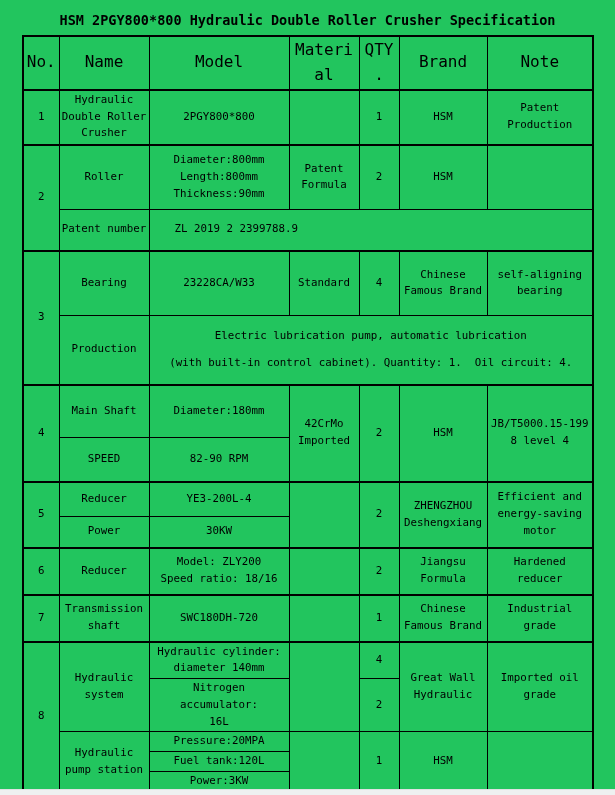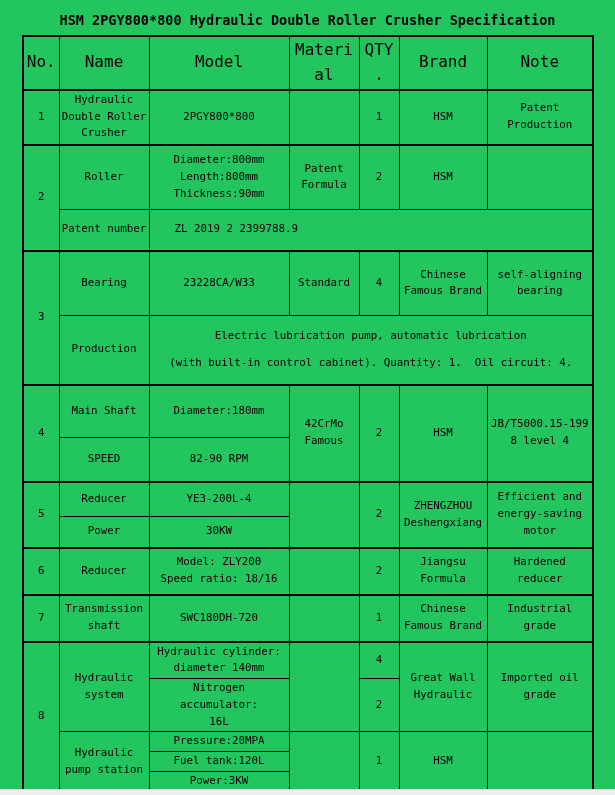--- a/index.html
+++ b/index.html
@@ -108,21 +108,21 @@
       <td>Production</td>
       <td colspan="5" class="spread">Electric lubrication pump, automatic lubrication
 (with built-in control cabinet). Quantity: 1.  Oil circuit: 4.</td>
     </tr>
 
     <tr class="sec" style="height:53px">
       <td rowspan="2">4</td>
       <td>Main Shaft</td>
       <td>Diameter:180mm</td>
       <td rowspan="2">42CrMo
-Famous</td>
+Imported</td>
       <td rowspan="2">2</td>
       <td rowspan="2">HSM</td>
       <td rowspan="2">JB/T5000.15-199
 8 level 4</td>
     </tr>
     <tr style="height:44px">
       <td>SPEED</td>
       <td>82-90 RPM</td>
     </tr>
 

